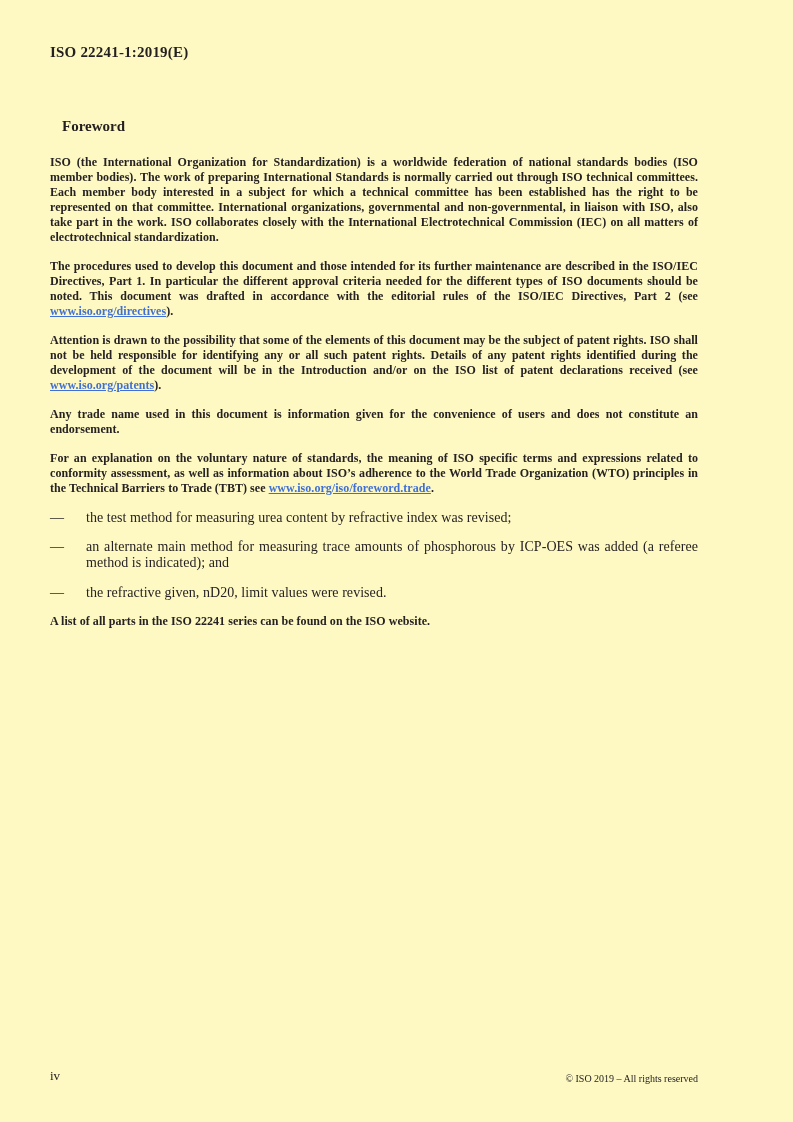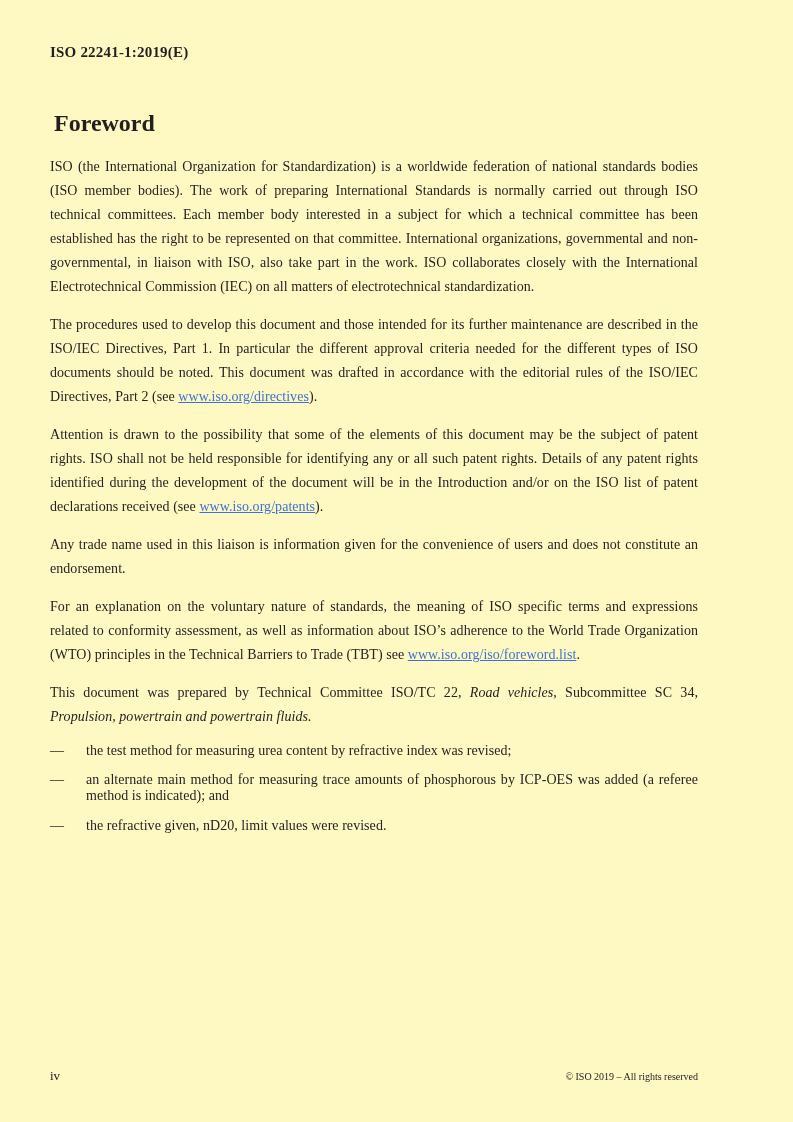--- a/index.html
+++ b/index.html
@@ -25,37 +25,38 @@
     left: 0;
     font-size: 15px;
     font-weight: bold;
     color: #231f20;
     letter-spacing: 0.2px;
   }
   .page-title {
     position: absolute;
     top: 106px;
     left: 0;
-    margin: 4px;
-    font-size: 24px;
+    margin: 12px;
+    font-size: 15px;
     font-weight: bold;
     color: #231f20;
   }
   .content {
     position: absolute;
     top: 155px;
     left: 0;
     width: 648px;
   }
   .para {
     margin: 0 0 14px 0;
-    font-size: 14px;
-    line-height: 24px;
+    font-size: 12px;
+    line-height: 15px;
     text-align: justify;
     letter-spacing: 0.05px;
+    font-weight: bold;
   }
   .bullet {
     display: flex;
     margin: 0 0 13px 0;
     font-size: 14px;
     line-height: 16.2px;
   }
   .bullet .dash {
     flex: 0 0 36px;
     color: #262223;
@@ -70,51 +71,51 @@
     text-decoration: underline;
     overflow-wrap: anywhere;
   }
   .footer {
     position: absolute;
     top: 1068px;
     left: 50px;
     width: 648px;
     display: flex;
     justify-content: space-between;
-    align-items: center;
+    align-items: flex-end;
   }
   .footer .pgnum { font-size: 13px; color: #262223; }
   .footer .copyright { font-size: 10px; color: #262223; }
   i { font-style: italic; }
 </style>
 </head>
 <body>
 
 <div class="page">
   <div class="body-col">
     <div class="doc-ref">ISO 22241-1:2019(E)</div>
     <h1 class="page-title">Foreword</h1>
     <div class="content">
         <p class="para">ISO (the International Organization for Standardization) is a worldwide federation of national standards bodies (ISO member bodies). The work of preparing International Standards is normally carried out through ISO technical committees. Each member body interested in a subject for which a technical committee has been established has the right to be represented on that committee. International organizations, governmental and non-governmental, in liaison with ISO, also take part in the work. ISO collaborates closely with the International Electrotechnical Commission (IEC) on all matters of electrotechnical standardization.</p>
         <p class="para">The procedures used to develop this document and those intended for its further maintenance are described in the ISO/IEC Directives, Part 1. In particular the different approval criteria needed for the different types of ISO documents should be noted. This document was drafted in accordance with the editorial rules of the ISO/IEC Directives, Part 2 (see <a class="link" href="#">www.iso.org/directives</a>).</p>
         <p class="para">Attention is drawn to the possibility that some of the elements of this document may be the subject of patent rights. ISO shall not be held responsible for identifying any or all such patent rights. Details of any patent rights identified during the development of the document will be in the Introduction and/or on the ISO list of patent declarations received (see <a class="link" href="#">www.iso.org/patents</a>).</p>
-        <p class="para">Any trade name used in this liaison is information given for the convenience of users and does not constitute an endorsement.</p>
-        <p class="para">For an explanation on the voluntary nature of standards, the meaning of ISO specific terms and expressions related to conformity assessment, as well as information about ISO’s adherence to the World Trade Organization (WTO) principles in the Technical Barriers to Trade (TBT) see <a class="link" href="#">www.iso.org/iso/foreword.list</a>.</p>
-        <p class="para">This document was prepared by Technical Committee ISO/TC 22, <i>Road vehicles</i>, Subcommittee SC 34, <i>Propulsion, powertrain and powertrain fluids.</i></p>
+        <p class="para">Any trade name used in this document is information given for the convenience of users and does not constitute an endorsement.</p>
+        <p class="para">For an explanation on the voluntary nature of standards, the meaning of ISO specific terms and expressions related to conformity assessment, as well as information about ISO’s adherence to the World Trade Organization (WTO) principles in the Technical Barriers to Trade (TBT) see <a class="link" href="#">www.iso.org/iso/foreword.trade</a>.</p>
         <div class="bullet">
           <span class="dash">—</span>
           <span class="btext">the test method for measuring urea content by refractive index was revised;</span>
         </div>
         <div class="bullet">
           <span class="dash">—</span>
           <span class="btext">an alternate main method for measuring trace amounts of phosphorous by ICP-OES was added (a referee method is indicated); and</span>
         </div>
         <div class="bullet">
           <span class="dash">—</span>
           <span class="btext">the refractive given, nD20, limit values were revised.</span>
         </div>
+        <p class="para">A list of all parts in the ISO 22241 series can be found on the ISO website.</p>
       </div>
   </div>
   <div class="footer">
     <span class="pgnum">iv</span>
     <span class="copyright">© ISO 2019 – All rights reserved</span>
   </div>
 </div>
 
 </body></html>

